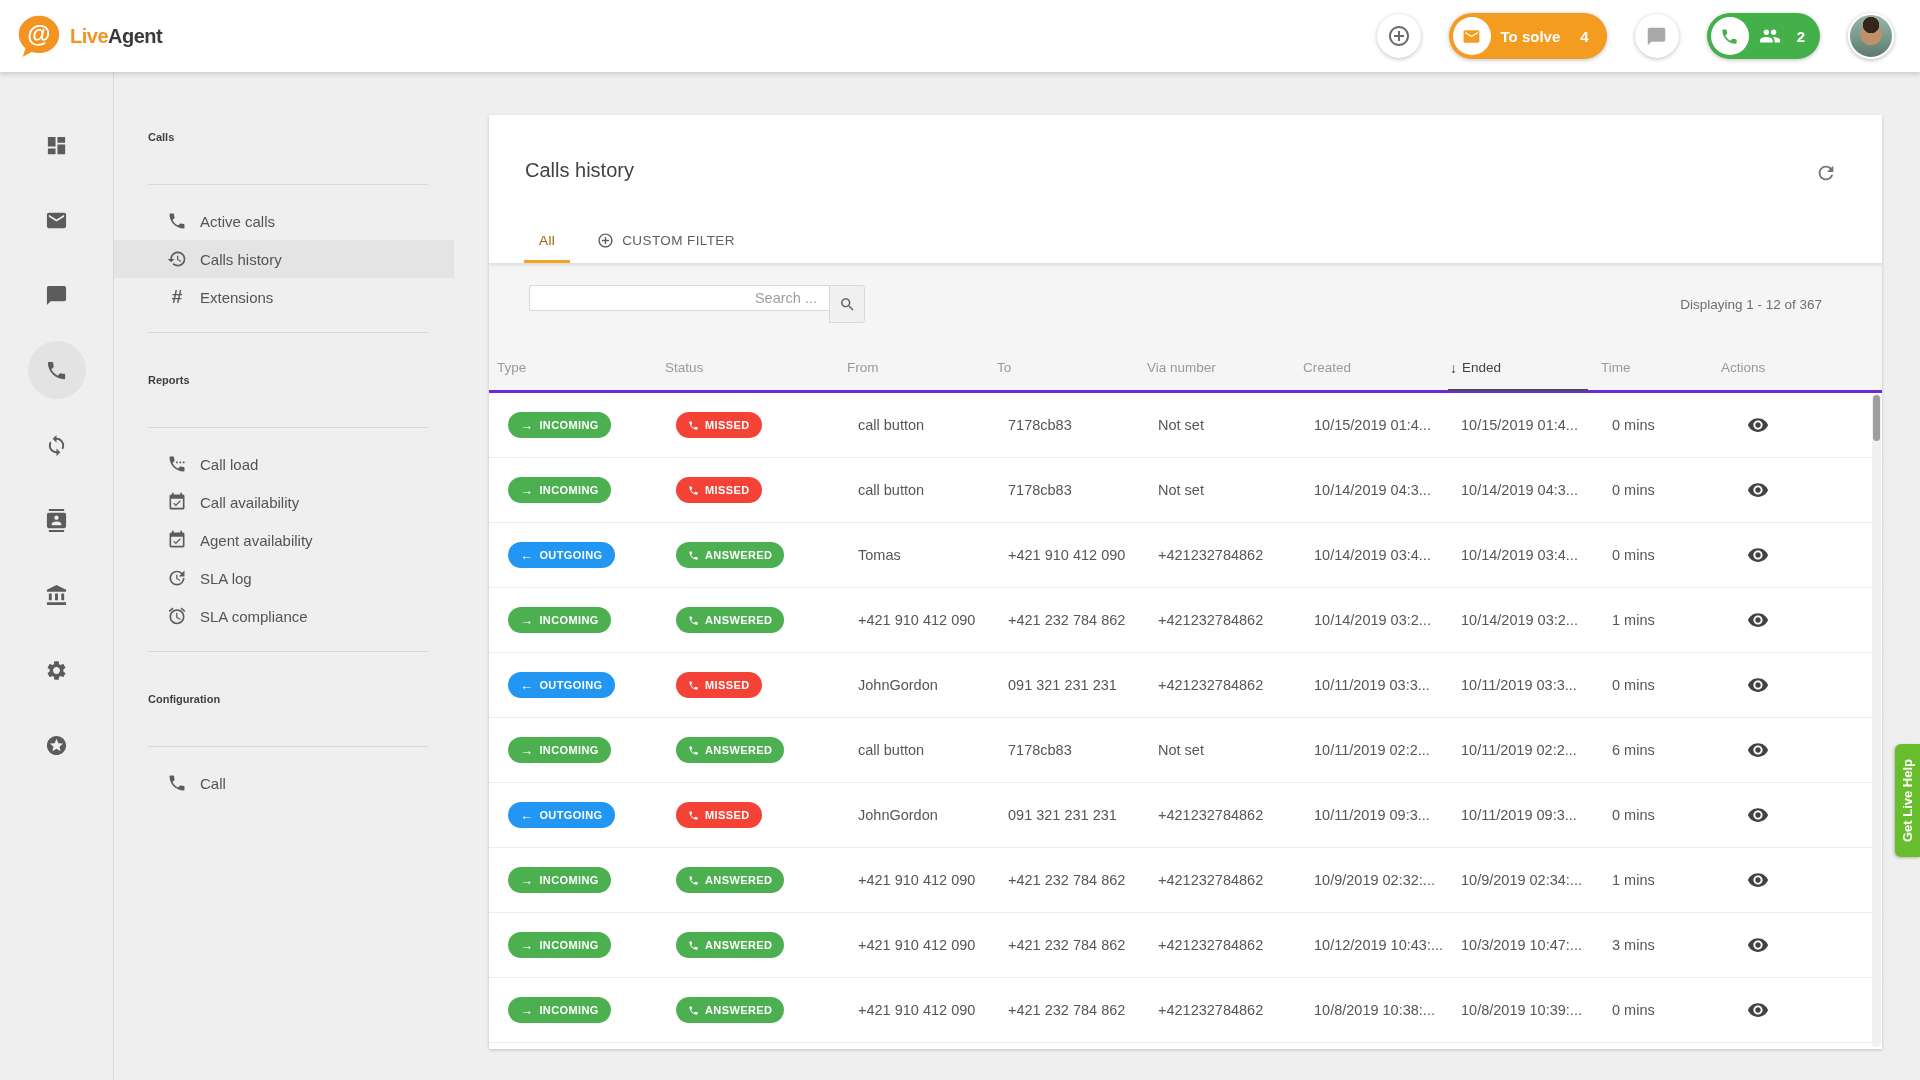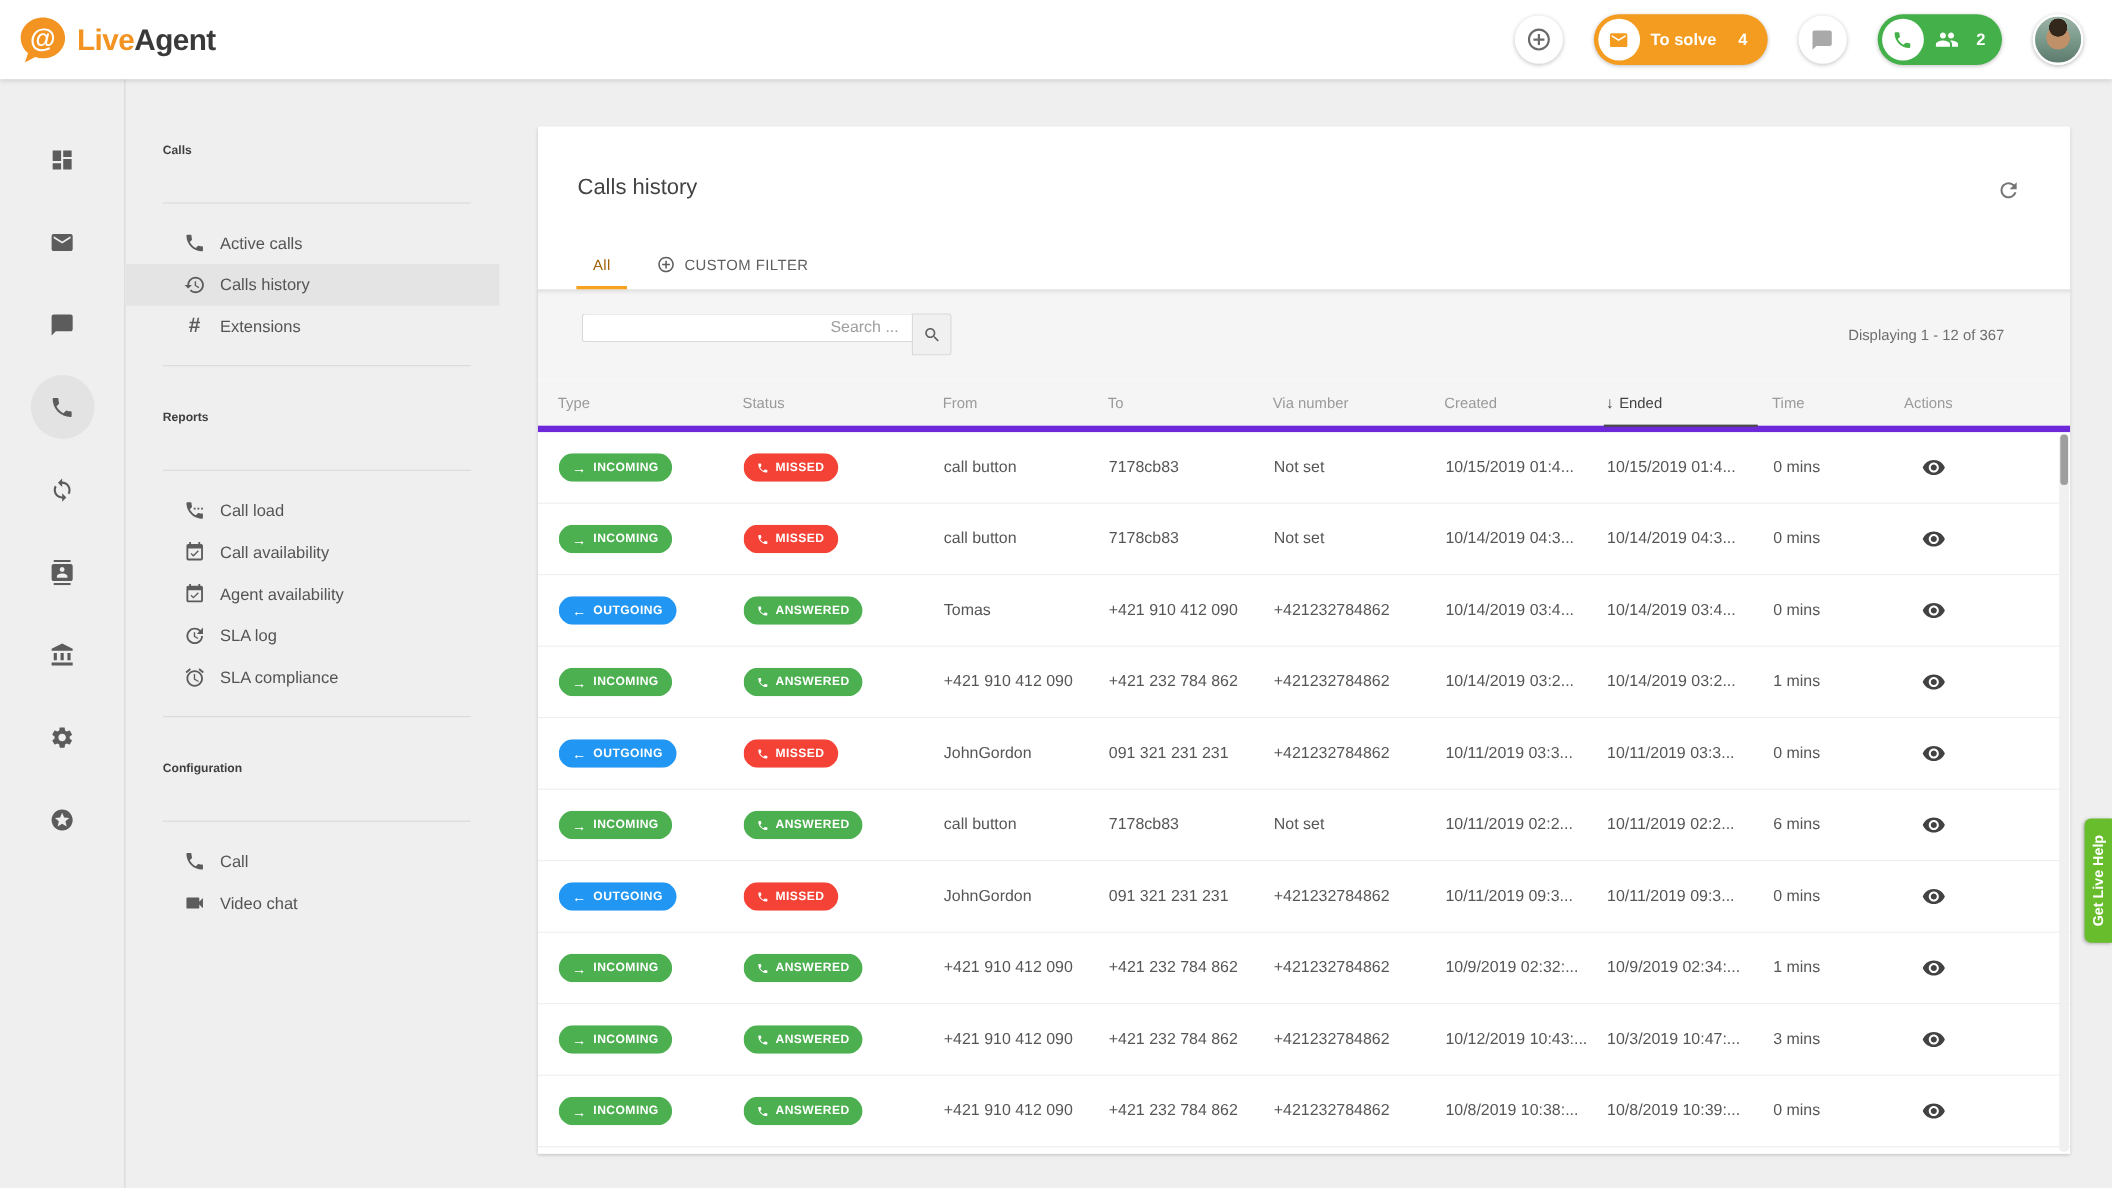--- a/index.html
+++ b/index.html
@@ -5,21 +5,21 @@
   * { margin:0; padding:0; box-sizing:border-box; }
   html,body { width:1920px; height:1080px; overflow:hidden; background:#efefef;
     font-family:"Liberation Sans", sans-serif; }
   svg { fill:currentColor; display:block; }
 
   
   .topbar { height:72px; background:#fff; box-shadow:0 2px 5px rgba(0,0,0,.16);
     display:flex; align-items:center; justify-content:space-between;
     padding:0 26px 0 16px; position:relative; z-index:10; }
   .brand { display:flex; align-items:center; gap:8px; }
-  .brand-name { font-size:27px; font-weight:700; color:#3a3a3a; letter-spacing:-0.5px; }
+  .brand-name { font-size:20px; font-weight:700; color:#3a3a3a; letter-spacing:-0.5px; }
   .brand-live { color:#f29322; }
   .topbar-actions { display:flex; align-items:center; gap:28px; }
   .circle-btn { width:44px; height:44px; border-radius:50%; background:#fff;
     box-shadow:0 1px 4px rgba(0,0,0,.25); display:flex; align-items:center;
     justify-content:center; border:none; cursor:pointer; color:#6a6a6a; }
   .circle-btn svg { width:24px; height:24px; }
   .chat-top { color:#a9a9a9; }
   .chat-top svg { width:21px; height:21px; }
   .pill { height:46px; border-radius:23px; display:flex; align-items:center;
     box-shadow:0 1px 4px rgba(0,0,0,.25); padding:0 18px 0 4px; gap:10px;
@@ -92,21 +92,21 @@
     border-right:none; border-radius:3px 0 0 3px; background:#fff; padding:0 12px;
     font-size:14.5px; color:#444; outline:none; font-family:inherit;text-align:right; }
   .search-input::placeholder { color:#9e9e9e; }
   .search-btn { width:36px; height:38px; border:1px solid #d9d9d9;
     border-radius:0 3px 3px 0; background:#f0f0f0; display:flex;
     align-items:center; justify-content:center; cursor:pointer; color:#5f5f5f; }
   .search-btn svg { width:17px; height:17px; }
   .displaying { font-size:13.5px; color:#6e6e6e; }
 
   .thead { display:flex; height:48px; align-items:center; background:#f5f5f5;
-    padding-left:18px; border-bottom:6px solid #6d28d9;justify-content:space-between; }
+    padding-left:8px; border-bottom:3px solid #6d28d9;justify-content:space-between; }
   .th { font-size:13.5px; color:#9a9a9a; }
   .col-type{width:168px} .col-status{width:182px} .col-from{width:150px}
   .col-to{width:150px} .col-via{width:156px} .col-created{width:147px}
   .col-ended{width:151px} .col-time{width:120px} .col-actions{flex:1}
   .th.sorted { color:#424242; position:relative; height:100%; display:flex;
     align-items:center; gap:5px; }
   .th.sorted::after { content:''; position:absolute; left:-2px; width:140px;
     bottom:-1px; height:2px; background:#4a4a4a; }
   .sort-arrow { font-size:14px; }
 
@@ -303,26 +303,20 @@
       <div class="nav-divider"></div>
       <div class="nav-header">Configuration</div>
       <div class="nav-divider"></div>
       <div class="nav-list">
         <div class="nav-item">
           <svg viewBox="0 0 24 24">
             <path d="M6.62 10.79c1.44 2.83 3.76 5.14 6.59 6.59l2.2-2.2c.27-.27.67-.36 1.02-.24 1.12.37 2.33.57 3.57.57.55 0 1 .45 1 1V20c0 .55-.45 1-1 1-9.39 0-17-7.61-17-17 0-.55.45-1 1-1h3.5c.55 0 1 .45 1 1 0 1.25.2 2.45.57 3.57.11.35.03.74-.25 1.02l-2.2 2.2z"></path>
           </svg>
           <span>Call</span>
         </div>
-        <div class="nav-item">
-          <svg viewBox="0 0 24 24">
-            <path d="M17 10.5V7c0-.55-.45-1-1-1H4c-.55 0-1 .45-1 1v10c0 .55.45 1 1 1h12c.55 0 1-.45 1-1v-3.5l4 4v-11l-4 4z"></path>
-          </svg>
-          <span>Video chat</span>
-        </div>
       </div>
     </nav>
 
   <main class="content">
     <section class="card">
       <div class="card-header">
         <h1 class="card-title">Calls history</h1>
         <button class="refresh-btn">
             <span>
               <svg viewBox="0 0 24 24">

